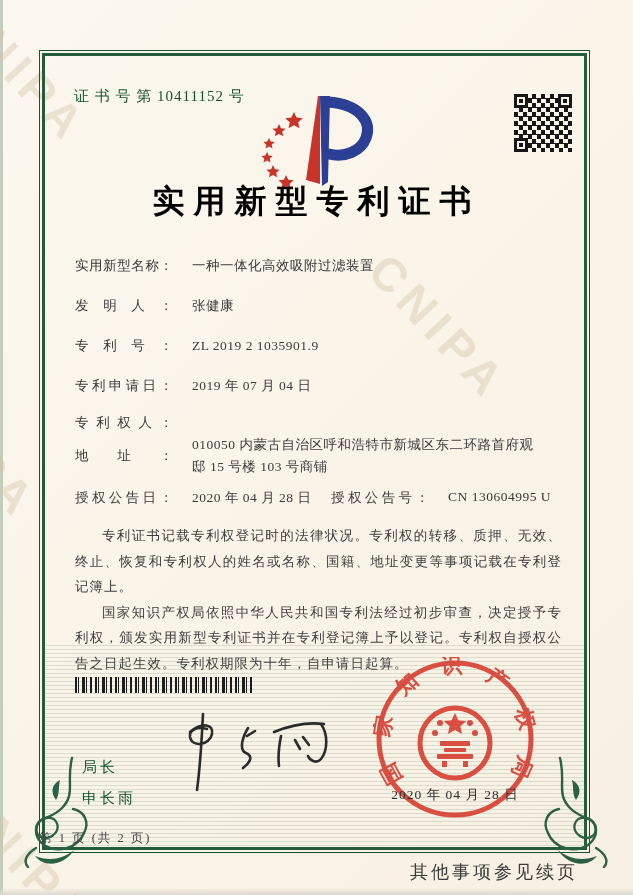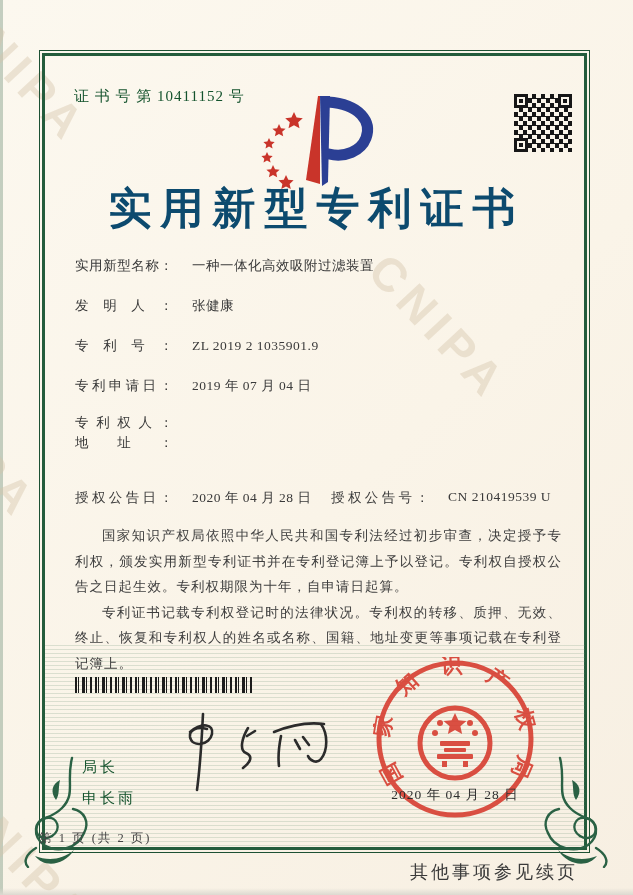--- a/index.html
+++ b/index.html
@@ -24,21 +24,21 @@
   .cert-no{position:absolute;left:74px;top:87px;font-size:15px;letter-spacing:1px;color:#14532d;}
   .qr{position:absolute;left:514px;top:94px;width:58px;height:58px;
       background:
         conic-gradient(from 90deg,#171717 25%,rgba(0,0,0,0) 0 50%,#171717 0 75%,rgba(0,0,0,0) 0) 0 0/9px 9px;
       }
   .qr .finder{position:absolute;width:14px;height:14px;border:3px solid #171717;background:#fbf6ec;box-sizing:border-box;}
   .qr .finder::after{content:"";position:absolute;inset:2px;background:#171717;}
   .qr .f-tl{left:0;top:0}.qr .f-tr{right:0;top:0}.qr .f-bl{left:0;bottom:0}
   .logo{position:absolute;left:248px;top:90px;}
   .title{position:absolute;left:0;top:180px;width:100%;text-align:center;
-         font-size:43px;font-weight:bold;letter-spacing:9px;color:#0c4a6e;}
+         font-size:32px;font-weight:bold;letter-spacing:9px;color:#000000;}
 
   .fields{position:absolute;left:75px;top:0;width:492px;font-size:13.5px;color:#3a3a3a;}
   .row{position:absolute;display:flex;align-items:center;}
   .lbl{width:98px;display:inline-block;text-align:justify;text-align-last:justify;flex:none;}
   .val{margin-left:19px;letter-spacing:.5px;}
   .r-name{top:257px}.r-inv{top:297px}.r-pat{top:337px}.r-fil{top:377px}
   .r-own{top:414px}.r-addr{top:434px}.r-grant{top:489px}
   .r-addr .val{width:352px;line-height:22px;}
   .pair{display:flex;}
   .pair1{width:256px;flex:none;}
@@ -143,36 +143,37 @@
     </div>
     <div class="row r-fil">
       <span class="lbl">专利申请日：</span>
       <span class="val">2019 年 07 月 04 日</span>
     </div>
     <div class="row r-own">
       <span class="lbl">专利权人：</span>
     </div>
     <div class="row r-addr">
       <span class="lbl">地址：</span>
+      <span class="val">010050 内蒙古自治区呼和浩特市新城区东二环路首府观邸 15 号楼 103 号商铺</span>
     </div>
     <div class="row r-grant">
       <span class="pair pair1">
         <span class="lbl">授权公告日：</span>
         <span class="val">2020 年 04 月 28 日</span>
       </span>
       <span class="pair">
         <span class="lbl">授权公告号：</span>
-        <span class="val">CN 210419539 U</span>
+        <span class="val">CN 130604995 U</span>
       </span>
     </div>
   </div>
 
   <div class="paras">
+    <p>专利证书记载专利权登记时的法律状况。专利权的转移、质押、无效、终止、恢复和专利权人的姓名或名称、国籍、地址变更等事项记载在专利登记簿上。</p>
     <p>国家知识产权局依照中华人民共和国专利法经过初步审查，决定授予专利权，颁发实用新型专利证书并在专利登记簿上予以登记。专利权自授权公告之日起生效。专利权期限为十年，自申请日起算。</p>
-    <p>专利证书记载专利权登记时的法律状况。专利权的转移、质押、无效、终止、恢复和专利权人的姓名或名称、国籍、地址变更等事项记载在专利登记簿上。</p>
   </div>
 
   <div class="barcode"></div>
 
   <div class="director">
     <div>局长</div>
     <div>申长雨</div>
   </div>
 
   <svg class="sig" width="195" height="95" viewBox="0 0 195 95">

